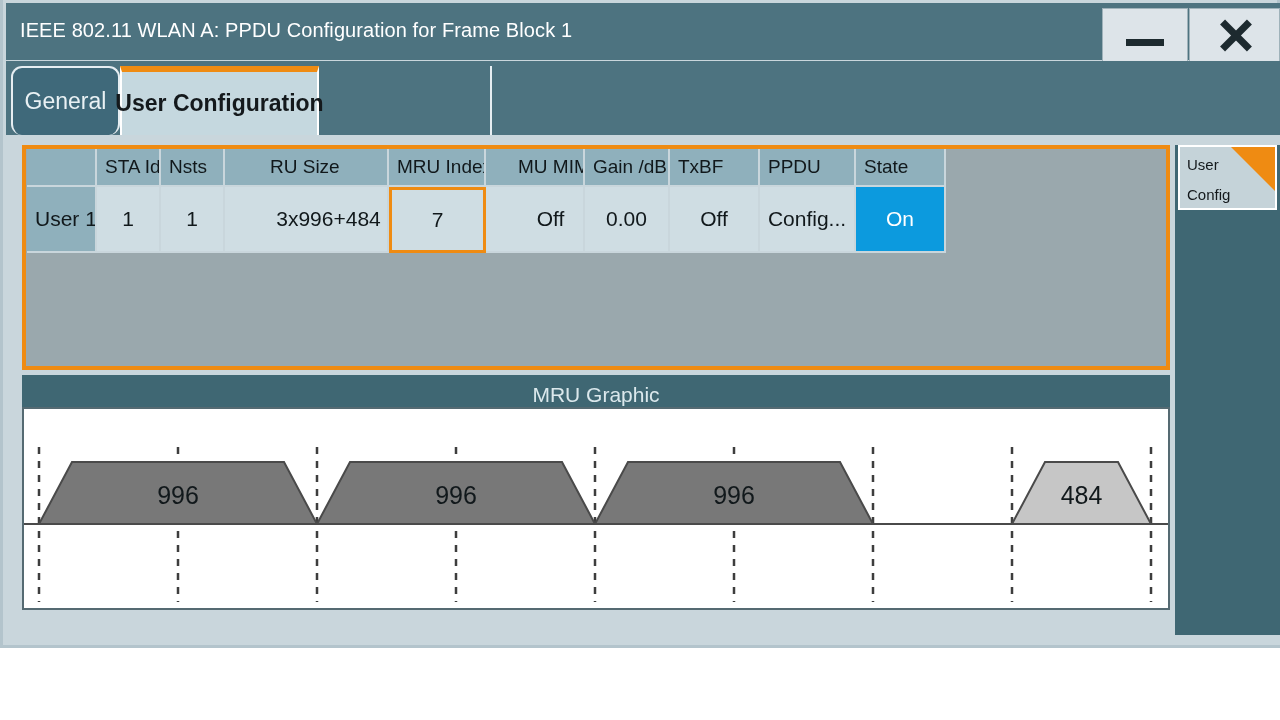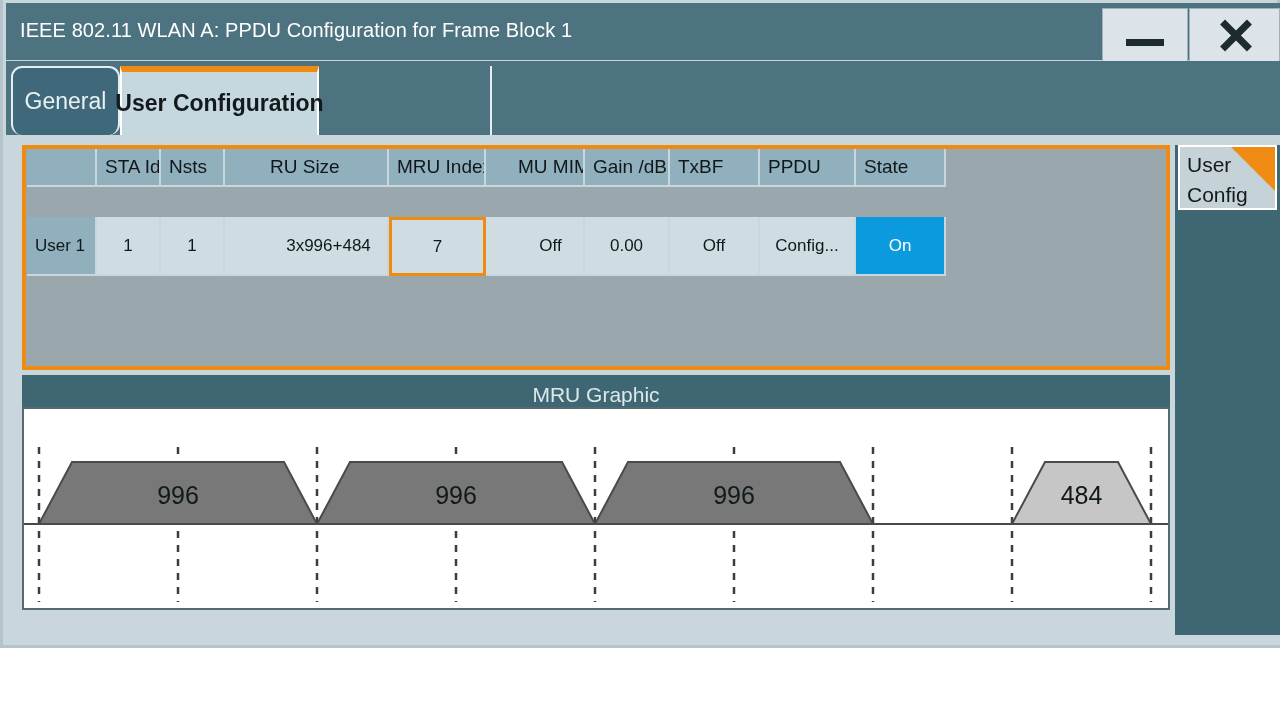--- a/index.html
+++ b/index.html
@@ -50,24 +50,24 @@
 
   
   #tablewrap{position:absolute;left:16px;top:10px;width:1148px;height:225px;
              box-sizing:border-box;border:4px solid #ef8b12;background:#9aa8ad;}
   #table{position:absolute;left:0;top:0;width:920px;height:auto;}
   .trow{display:flex;justify-content:flex-end;}
   .th{height:38px;background:#8fb0bc;box-sizing:border-box;
       border-right:2px solid #c9d6dc;border-bottom:2px solid #c9d6dc;
       display:flex;align-items:center;padding-left:8px;
       font-size:19px;color:#11181b;white-space:nowrap;overflow:hidden;}
-  .td{height:59px;background:#cfdde3;box-sizing:border-box;
+  .td{height:66px;background:#cfdde3;box-sizing:border-box;
       border-right:2px solid #c9d6dc;border-bottom:2px solid #c9d6dc;
       display:flex;align-items:center;justify-content:center;
-      font-size:17px;color:#11181b;white-space:nowrap;overflow:hidden;margin-top:30px;}
+      font-size:21px;color:#11181b;white-space:nowrap;overflow:hidden;}
   .td.rowhead{background:#8fb0bc;justify-content:flex-start;padding-left:8px;}
   .th.rowhead{background:#8fb0bc;}
   .td.selected{background:#0c9ade;color:#ffffff;}
   .td.focusbox{border:3px solid #ef8b12;background:#cfdde3;}
 
   
   .c0{width:70px;} .c1{width:64px;} .c2{width:64px;} .c3{width:164px;padding-left:45px;}
   .c4{width:97px;} .c5{width:99px;padding-left:32px;} .c6{width:85px;} .c7{width:90px;}
   .c8{width:96px;} .c9{width:90px;}
 
@@ -82,21 +82,21 @@
             fill:#11181b;text-anchor:middle;}
 
   
   #sidebar{position:absolute;left:1169px;top:10px;width:105px;height:490px;
            background:#3f6773;}
   #userconfig-btn{position:absolute;left:1172px;top:10px;width:99px;height:65px;
            background:#c5d3d9;box-sizing:border-box;border:2px solid #ffffff;
            overflow:hidden;}
   #userconfig-corner{position:absolute;right:0;top:0;width:0;height:0;
            border-left:44px solid transparent;border-top:44px solid #ef8b12;}
-  #userconfig-label{position:absolute;left:7px;top:3px;font-size:21px;
+  #userconfig-label{position:absolute;left:7px;top:3px;font-size:15px;
            color:#14191c;line-height:30px;}
 </style>
 </head>
 <body>
 
 <div id="window">
 
   <div id="titlebar">
     <div id="title-text">IEEE 802.11 WLAN  A: PPDU Configuration for Frame Block 1</div>
     <div class="winbtn" id="btn-min">

